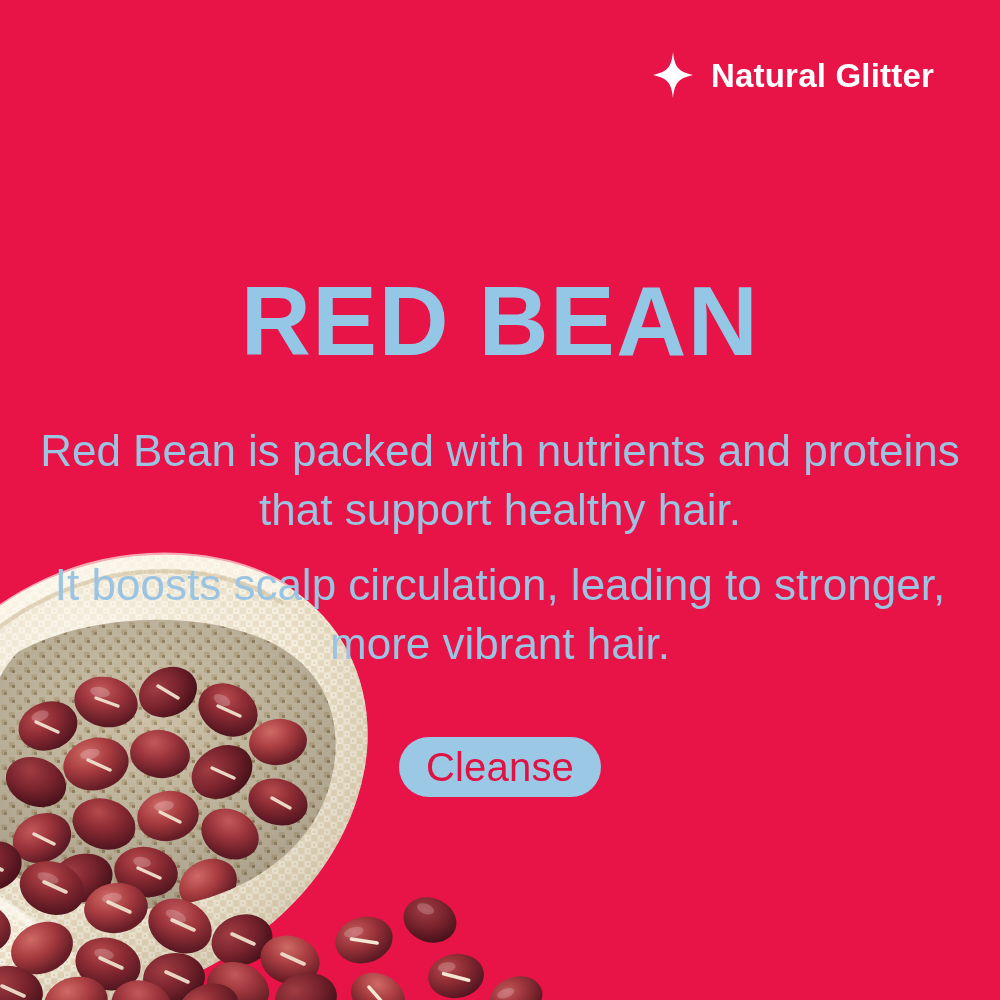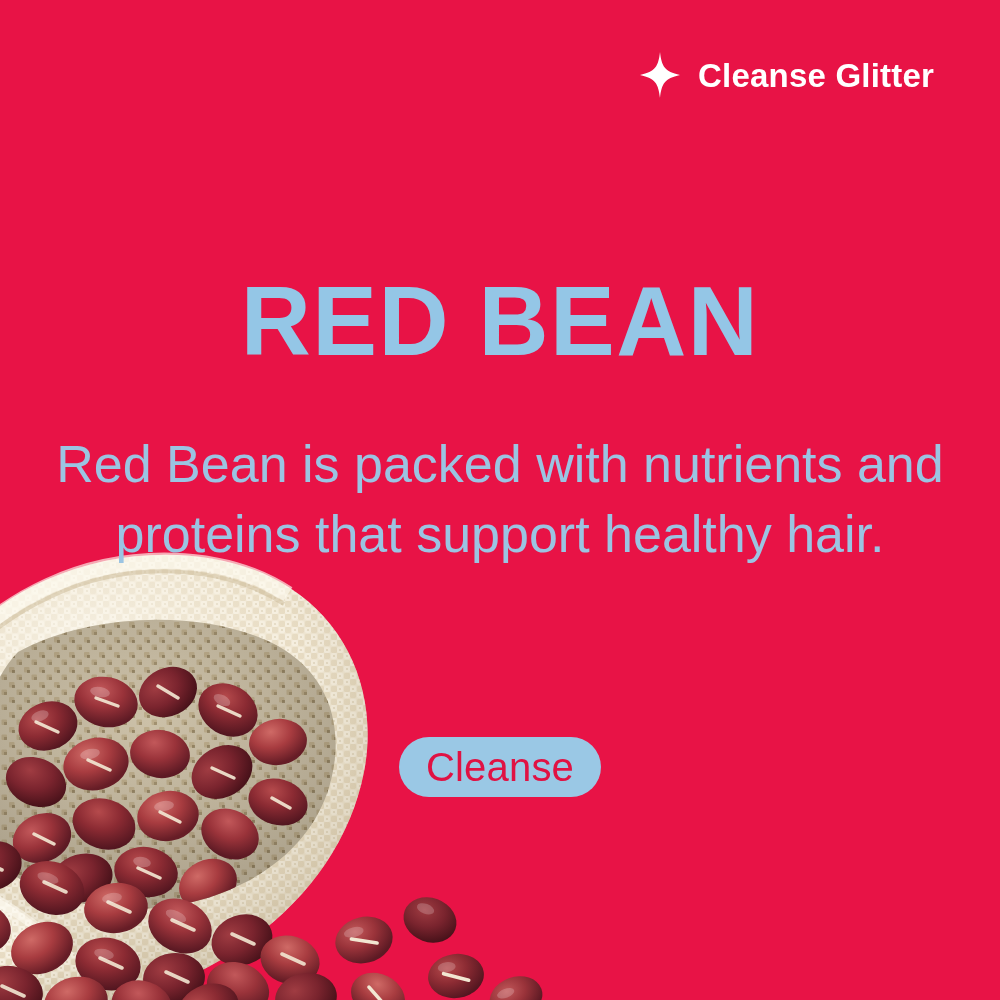--- a/index.html
+++ b/index.html
@@ -61,21 +61,21 @@
     transform: scaleX(0.99);
   }
 
   
   .copy {
     position: absolute;
     left: 0;
     width: 1000px;
     text-align: center;
     color: #9bc4e2;
-    font-size: 52px;
+    font-size: 44px;
     font-weight: 400;
     line-height: 1.34;
     z-index: 30;
   }
   .copy-1 { top: 378px; }
   .copy-2 { top: 512px; }
 
   
   .pill-row {
     position: absolute;
@@ -326,24 +326,25 @@
     </svg>
   </div>
 
   <div class="brand">
     <span class="brand-sparkle">
       <svg viewBox="0 0 40 46" xmlns="http://www.w3.org/2000/svg" aria-hidden="true">
         <path d="M20 0 C21.6 14.2 24.4 19.6 40 23 C24.4 26.4 21.6 31.8 20 46
                  C18.4 31.8 15.6 26.4 0 23 C15.6 19.6 18.4 14.2 20 0 Z" fill="#ffffff"></path>
       </svg>
     </span>
-    <span class="brand-name">Cleanse Glitter</span>
+    <span class="brand-name">Natural Glitter</span>
   </div>
 
   <h1 class="headline">RED BEAN</h1>
 
   <p class="copy copy-1">Red Bean is packed with nutrients and proteins that support healthy hair.</p>
+  <p class="copy copy-2">It boosts scalp circulation, leading to stronger, more vibrant hair.</p>
 
   <div class="pill-row">
     <button class="pill">Cleanse</button>
   </div>
 
 </div>
 
 </body></html>

